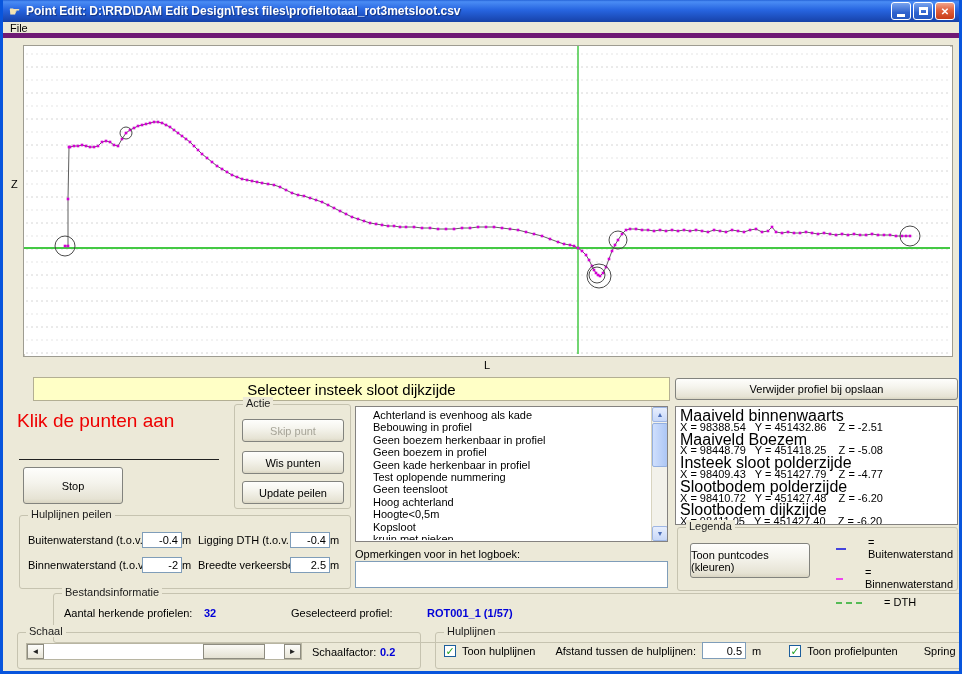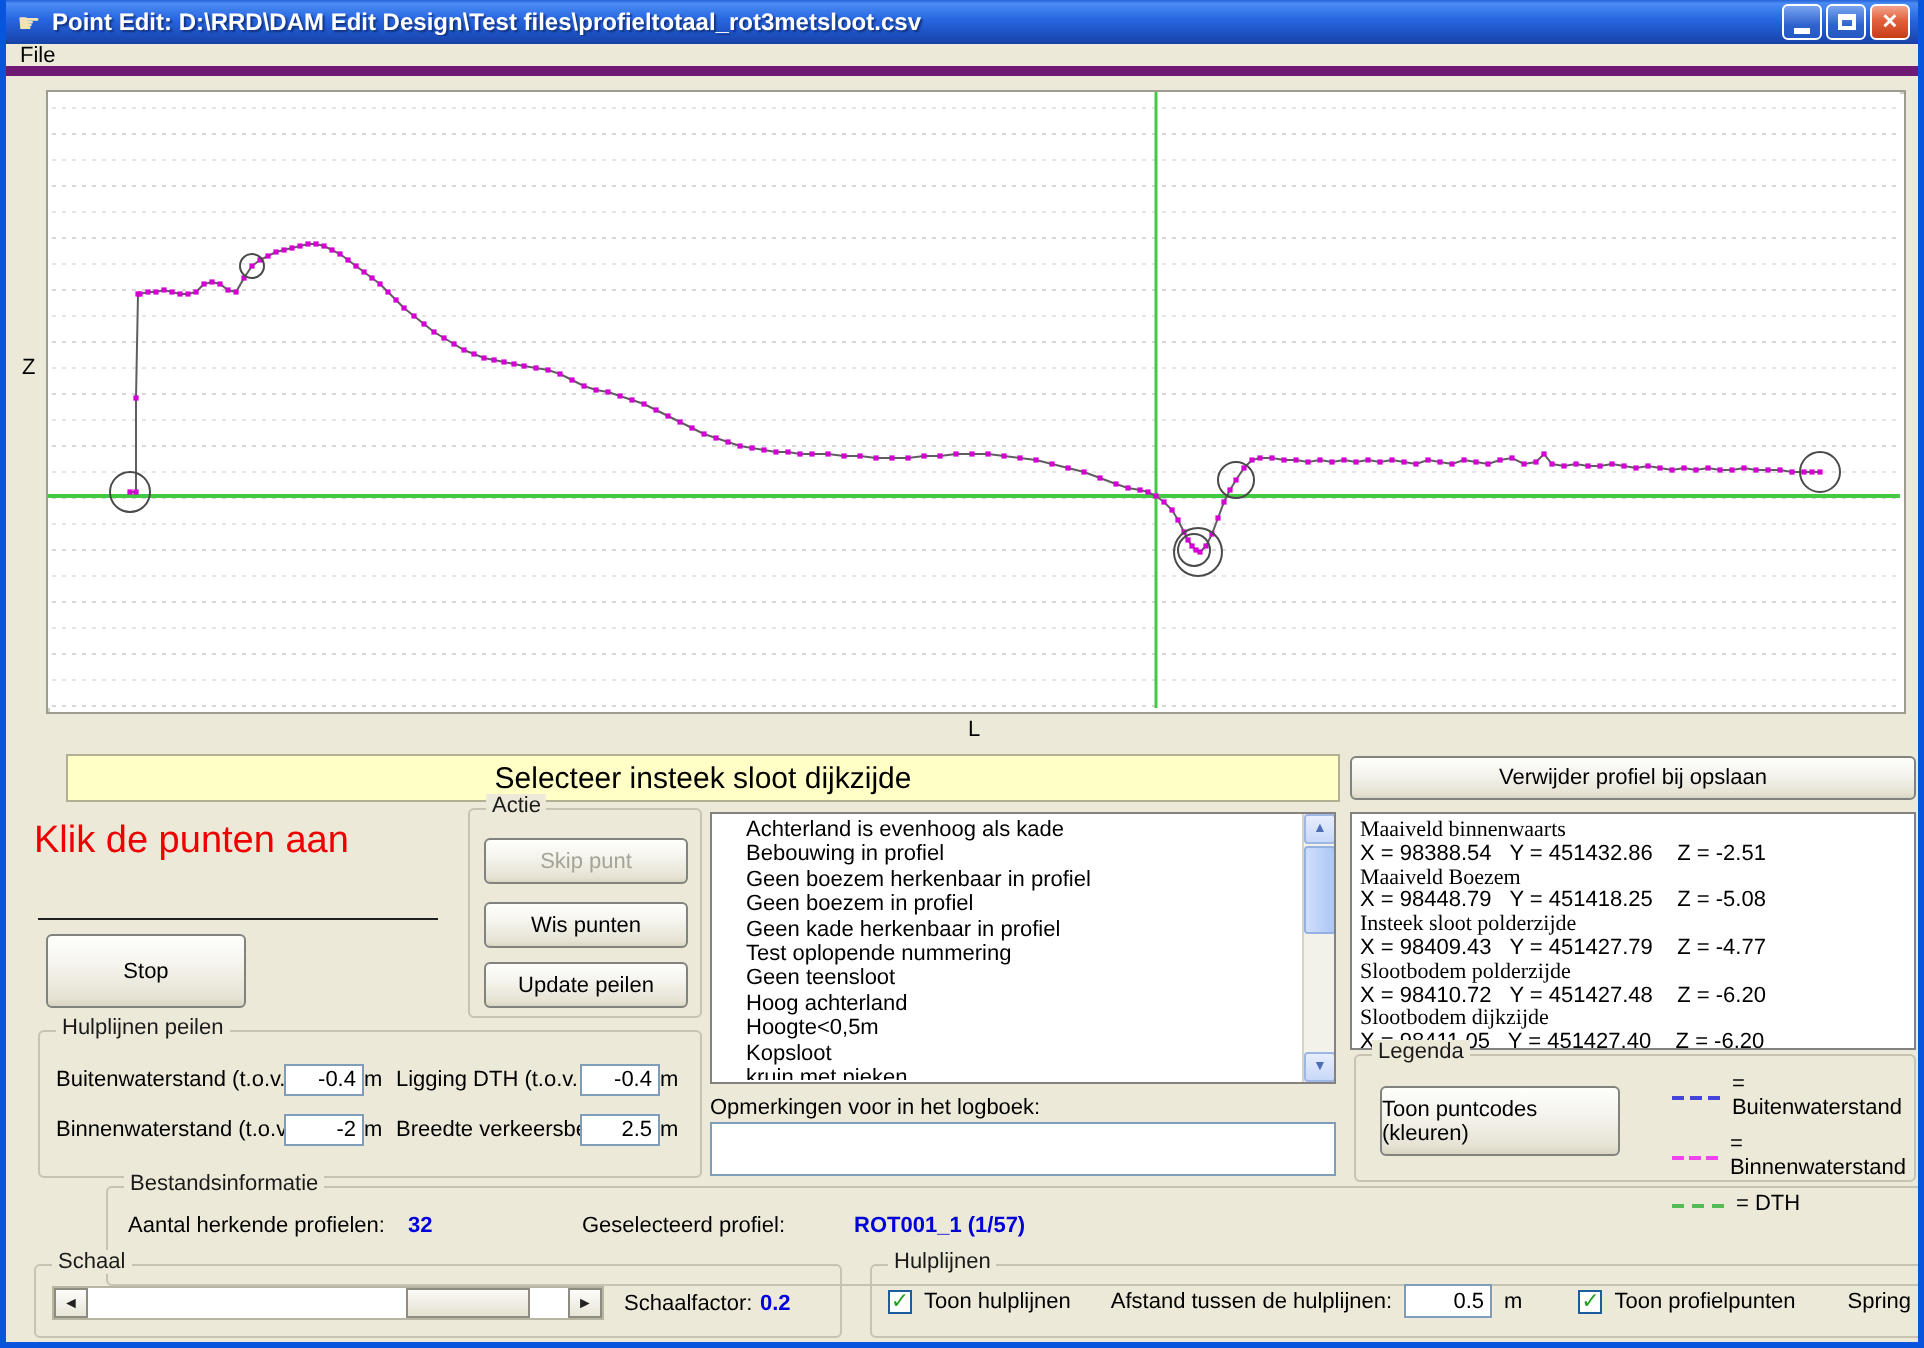--- a/index.html
+++ b/index.html
@@ -46,27 +46,27 @@
   .lb-item{font-size:11px;line-height:12.4px;white-space:nowrap;}
   .vscroll{position:absolute;right:0;top:0;bottom:0;width:16px;background:#F2F1EA;border-left:1px solid #D8D4C0;}
   .vs-btn{position:absolute;left:0;width:16px;height:15px;background:linear-gradient(180deg,#E7EEFD,#C8D8F8);border:1px solid #9EB6E4;border-radius:2px;
     color:#4D6FB8;font-size:7px;display:flex;align-items:center;justify-content:center;}
   .vs-up{top:0;} .vs-down{bottom:0;}
   .vs-thumb{position:absolute;left:0;top:16px;width:16px;height:44px;background:linear-gradient(90deg,#CFDFFD,#ACC6F4);border:1px solid #94B0E0;border-radius:2px;}
   .logbook-label{position:absolute;left:352px;top:548px;}
   .logbook-input{position:absolute;left:352px;top:561px;width:313px;height:27px;border:1px solid #7F9DB9;background:#fff;font:11px "Liberation Sans",sans-serif;padding:2px 4px;}
   
   .info-panel{position:absolute;left:672px;top:406px;width:283px;height:119px;background:#fff;border:1px solid #848280;padding:3px 4px;overflow:hidden;}
-  .info-name{font-size:11px;line-height:11.8px;font-family:Liberation Serif, serif;}
+  .info-name{font-size:16px;line-height:11.8px;}
   .info-coords{font-size:11px;line-height:11.8px;white-space:pre;}
   
   .legenda-box{left:674px;top:527px;width:281px;height:64px;}
   .toon-btn{position:absolute;left:12px;top:15px;width:120px;height:35px;}
   .legend-rows{position:absolute;left:158px;top:8px;right:4px;display:flex;flex-direction:column;gap:6px;}
-  .legend-row{display:flex;align-items:center;gap:6px;}
+  .legend-row{display:flex;align-items:center;gap:22px;}
   .legend-dash{width:26px;border-top:2px dashed #888;margin-top:1px;}
   
   .bestand-box{left:14px;top:593px;width:941px;height:50px;margin-left:36px;}
   .bi-label1{position:absolute;left:10px;top:13px;}
   .bi-value1{position:absolute;left:150px;top:13px;color:#0000D8;font-weight:bold;}
   .bi-label2{position:absolute;left:237px;top:13px;}
   .bi-value2{position:absolute;left:373px;top:13px;color:#0000D8;font-weight:bold;}
   
   .schaal-box{left:14px;top:632px;width:404px;height:37px;}
   .hscroll{position:absolute;left:8px;top:10px;width:276px;height:17px;background:#FFFFFF;border:1px solid #B8B5A2;}

